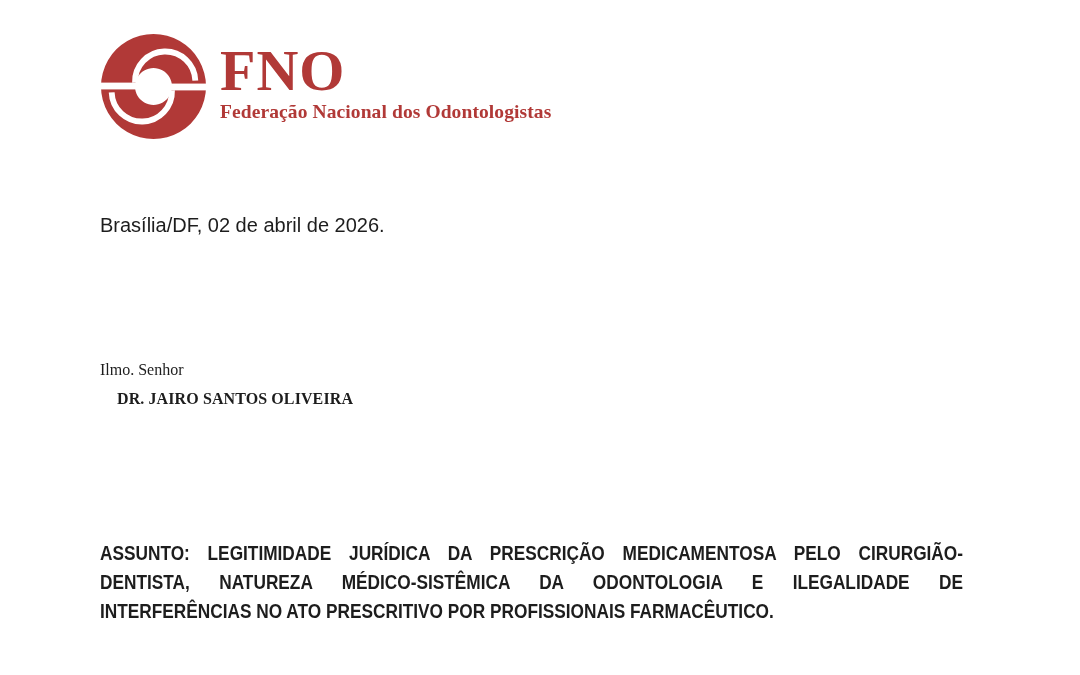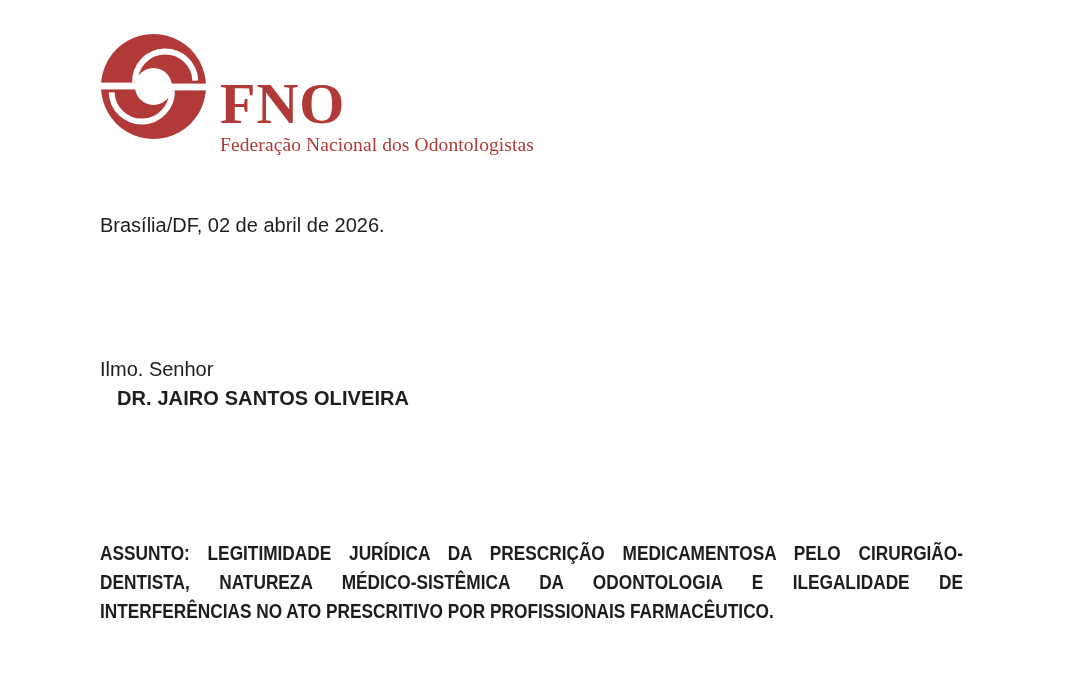--- a/index.html
+++ b/index.html
@@ -17,43 +17,43 @@
     overflow:hidden;
   }
   .page{position:absolute;inset:0;background:var(--bg);}
 
   
   .letterhead{
     position:absolute;left:100px;top:33px;
     display:flex;align-items:flex-start;gap:13px;
   }
   .logo-mark{width:107px;height:107px;color:var(--red);flex:0 0 auto;}
-  .logo-text{padding-top:9px;margin-top:33px;}
+  .logo-text{padding-top:9px;}
   .logo-acronym{
     font-family:"Liberation Serif",serif;
     font-weight:700;font-size:58px;line-height:1.0;
     color:var(--red);letter-spacing:1px;
   }
   .logo-org{
     font-family:"Liberation Serif",serif;
-    font-weight:400;font-size:19.5px;line-height:1.1;
+    font-weight:700;font-size:19.5px;line-height:1.1;
     color:var(--red);letter-spacing:0.1px;margin-top:1px;
   }
 
   
   .ref-row{
     position:absolute;left:100px;right:115px;top:212px;
     display:flex;justify-content:space-between;align-items:baseline;
     font-size:20px;line-height:26px;
   }
 
   
   .addressee{
     position:absolute;left:100px;top:355px;
-    font-size:20px;line-height:29px;
+    font-size:16px;line-height:29px;font-family:Liberation Serif, serif;
   }
   .addressee .name{font-weight:700;letter-spacing:0.1px;margin-left:17px;}
 
   
   .subject{
     position:absolute;left:100px;top:538px;
     width:1050px;
     transform:scaleX(0.8219);
     transform-origin:0 0;
     font-weight:700;font-size:21px;line-height:29px;

